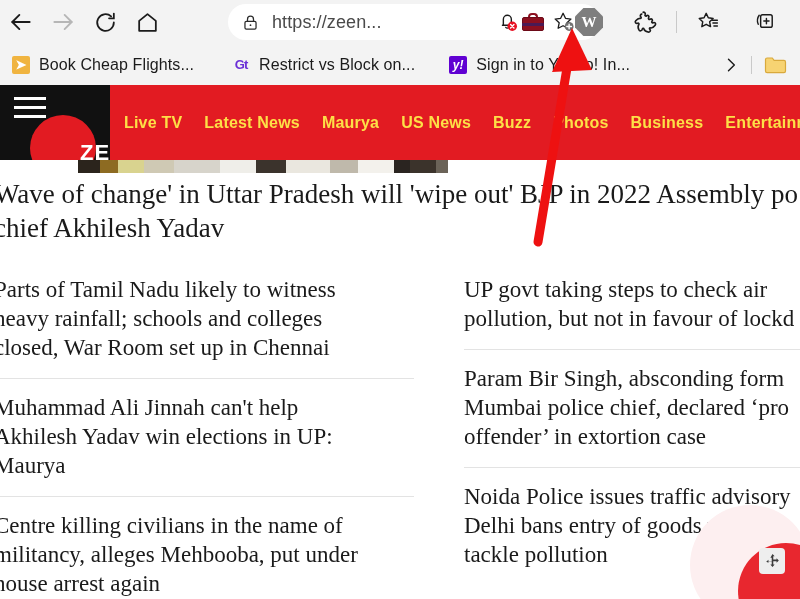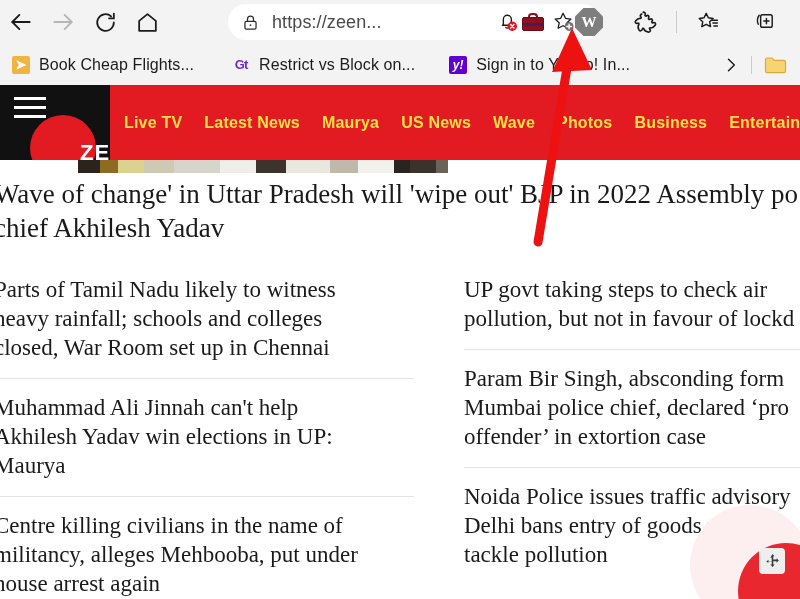--- a/index.html
+++ b/index.html
@@ -372,21 +372,21 @@
         <div class="logo-word">
           <span class="zee">ZEE</span><span class="news">NEWS</span>
         </div>
       </div>
 
       <div class="nav-links">
         <span class="nav-link">Live TV</span>
         <span class="nav-link">Latest News</span>
         <span class="nav-link">Maurya</span>
         <span class="nav-link">US News</span>
-        <span class="nav-link">Wave</span>
+        <span class="nav-link">Buzz</span>
         <span class="nav-link">Photos</span>
         <span class="nav-link">Business</span>
         <span class="nav-link">Entertainment</span>
         <span class="nav-search">
           <svg width="24" height="24" viewBox="0 0 24 24" fill="none" stroke="#ffffff" stroke-width="2" stroke-linecap="round">
               <circle cx="11" cy="11" r="7"></circle>
               <path d="M16.2 16.2 21 21"></path>
             </svg>
         </span>
       </div>

